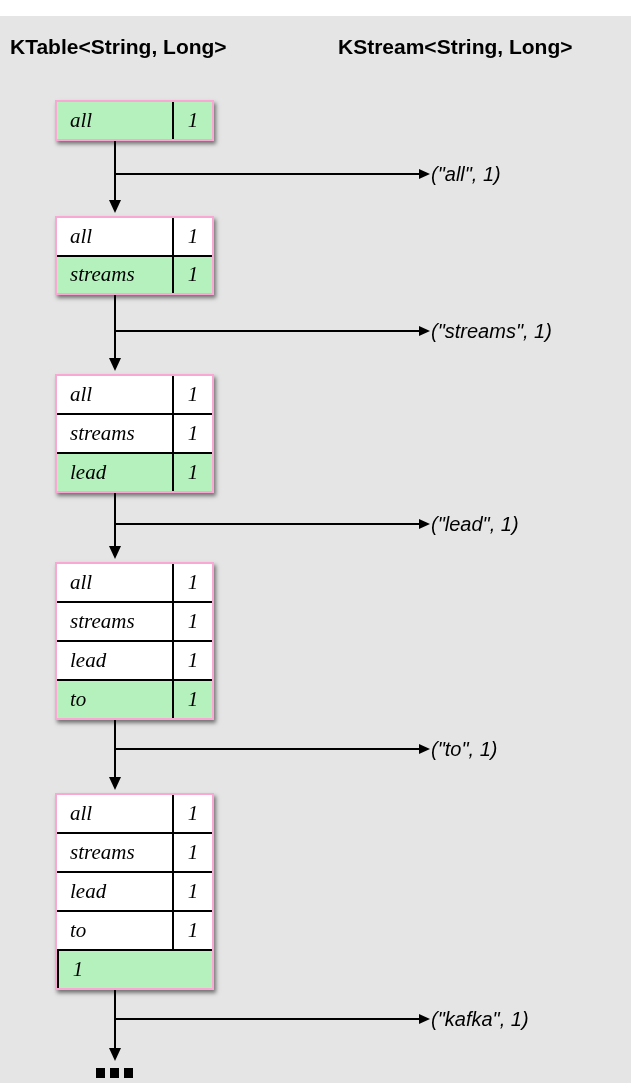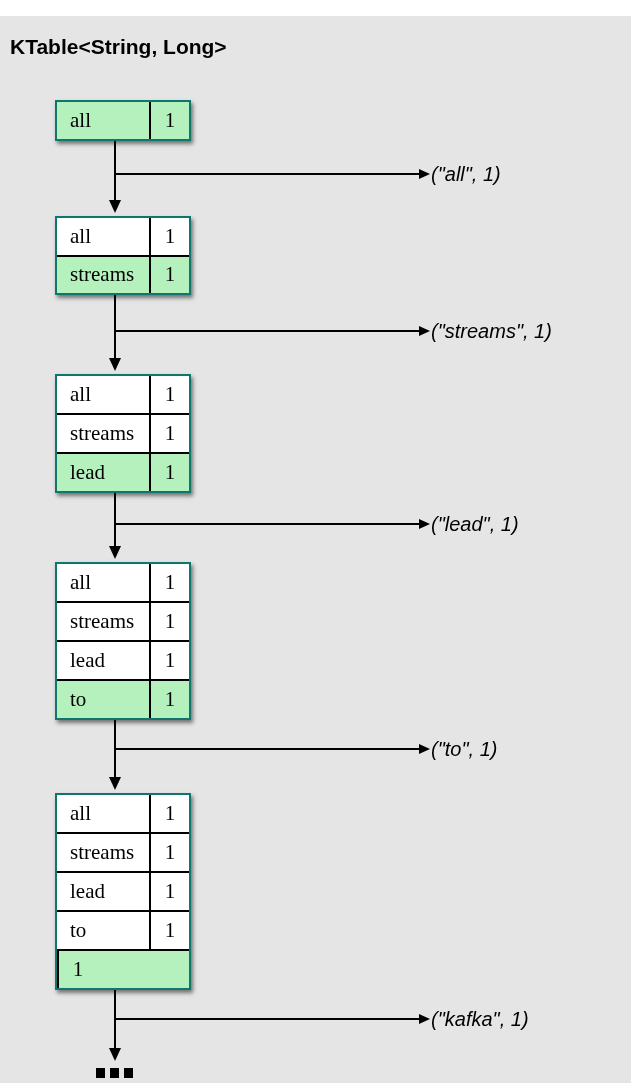--- a/index.html
+++ b/index.html
@@ -19,27 +19,28 @@
     font-size: 21px;
     color: #000;
     white-space: nowrap;
   }
   .hdr-left  { left: 10px; }
   .hdr-right { left: 338px; }
 
   .state-table {
     position: absolute;
     left: 55px;
-    width: 136px;
+    width: 159px;
     box-sizing: border-box;
     background: #ffffff;
-    border: 2px solid #0f766e;
+    border: 2px solid #f9a8d4;
     box-shadow: 2px 3px 4px rgba(0,0,0,0.5);
     display: flex;
     flex-direction: column;
+    font-style: italic;
   }
   .trow { flex: 1; display: flex; align-items: stretch; }
   .trow + .trow { border-top: 2px solid #000; }
   .tkey {
     flex: 1;
     display: flex;
     align-items: center;
     padding-left: 13px;
     font-family: "Liberation Serif", "DejaVu Serif", serif;
     font-size: 21px;
@@ -104,20 +105,21 @@
   #h3 { top: 507px; }  #ha3 { top: 503px; }  #e3 { top: 496px; }
   #h4 { top: 732px; }  #ha4 { top: 728px; }  #e4 { top: 721px; }
   #h5 { top: 1002px; } #ha5 { top: 998px; }  #e5 { top: 991px; }
 </style>
 </head>
 <body>
 
 <div class="canvas">
 
   <div class="hdr hdr-left">KTable&lt;String, Long&gt;</div>
+  <div class="hdr hdr-right">KStream&lt;String, Long&gt;</div>
 
   <div class="state-table" id="t1">
     <div class="trow hl">
       <div class="tkey">all</div>
       <div class="tval">1</div>
     </div>
   </div>
 
   <div class="state-table" id="t2">
     <div class="trow">

